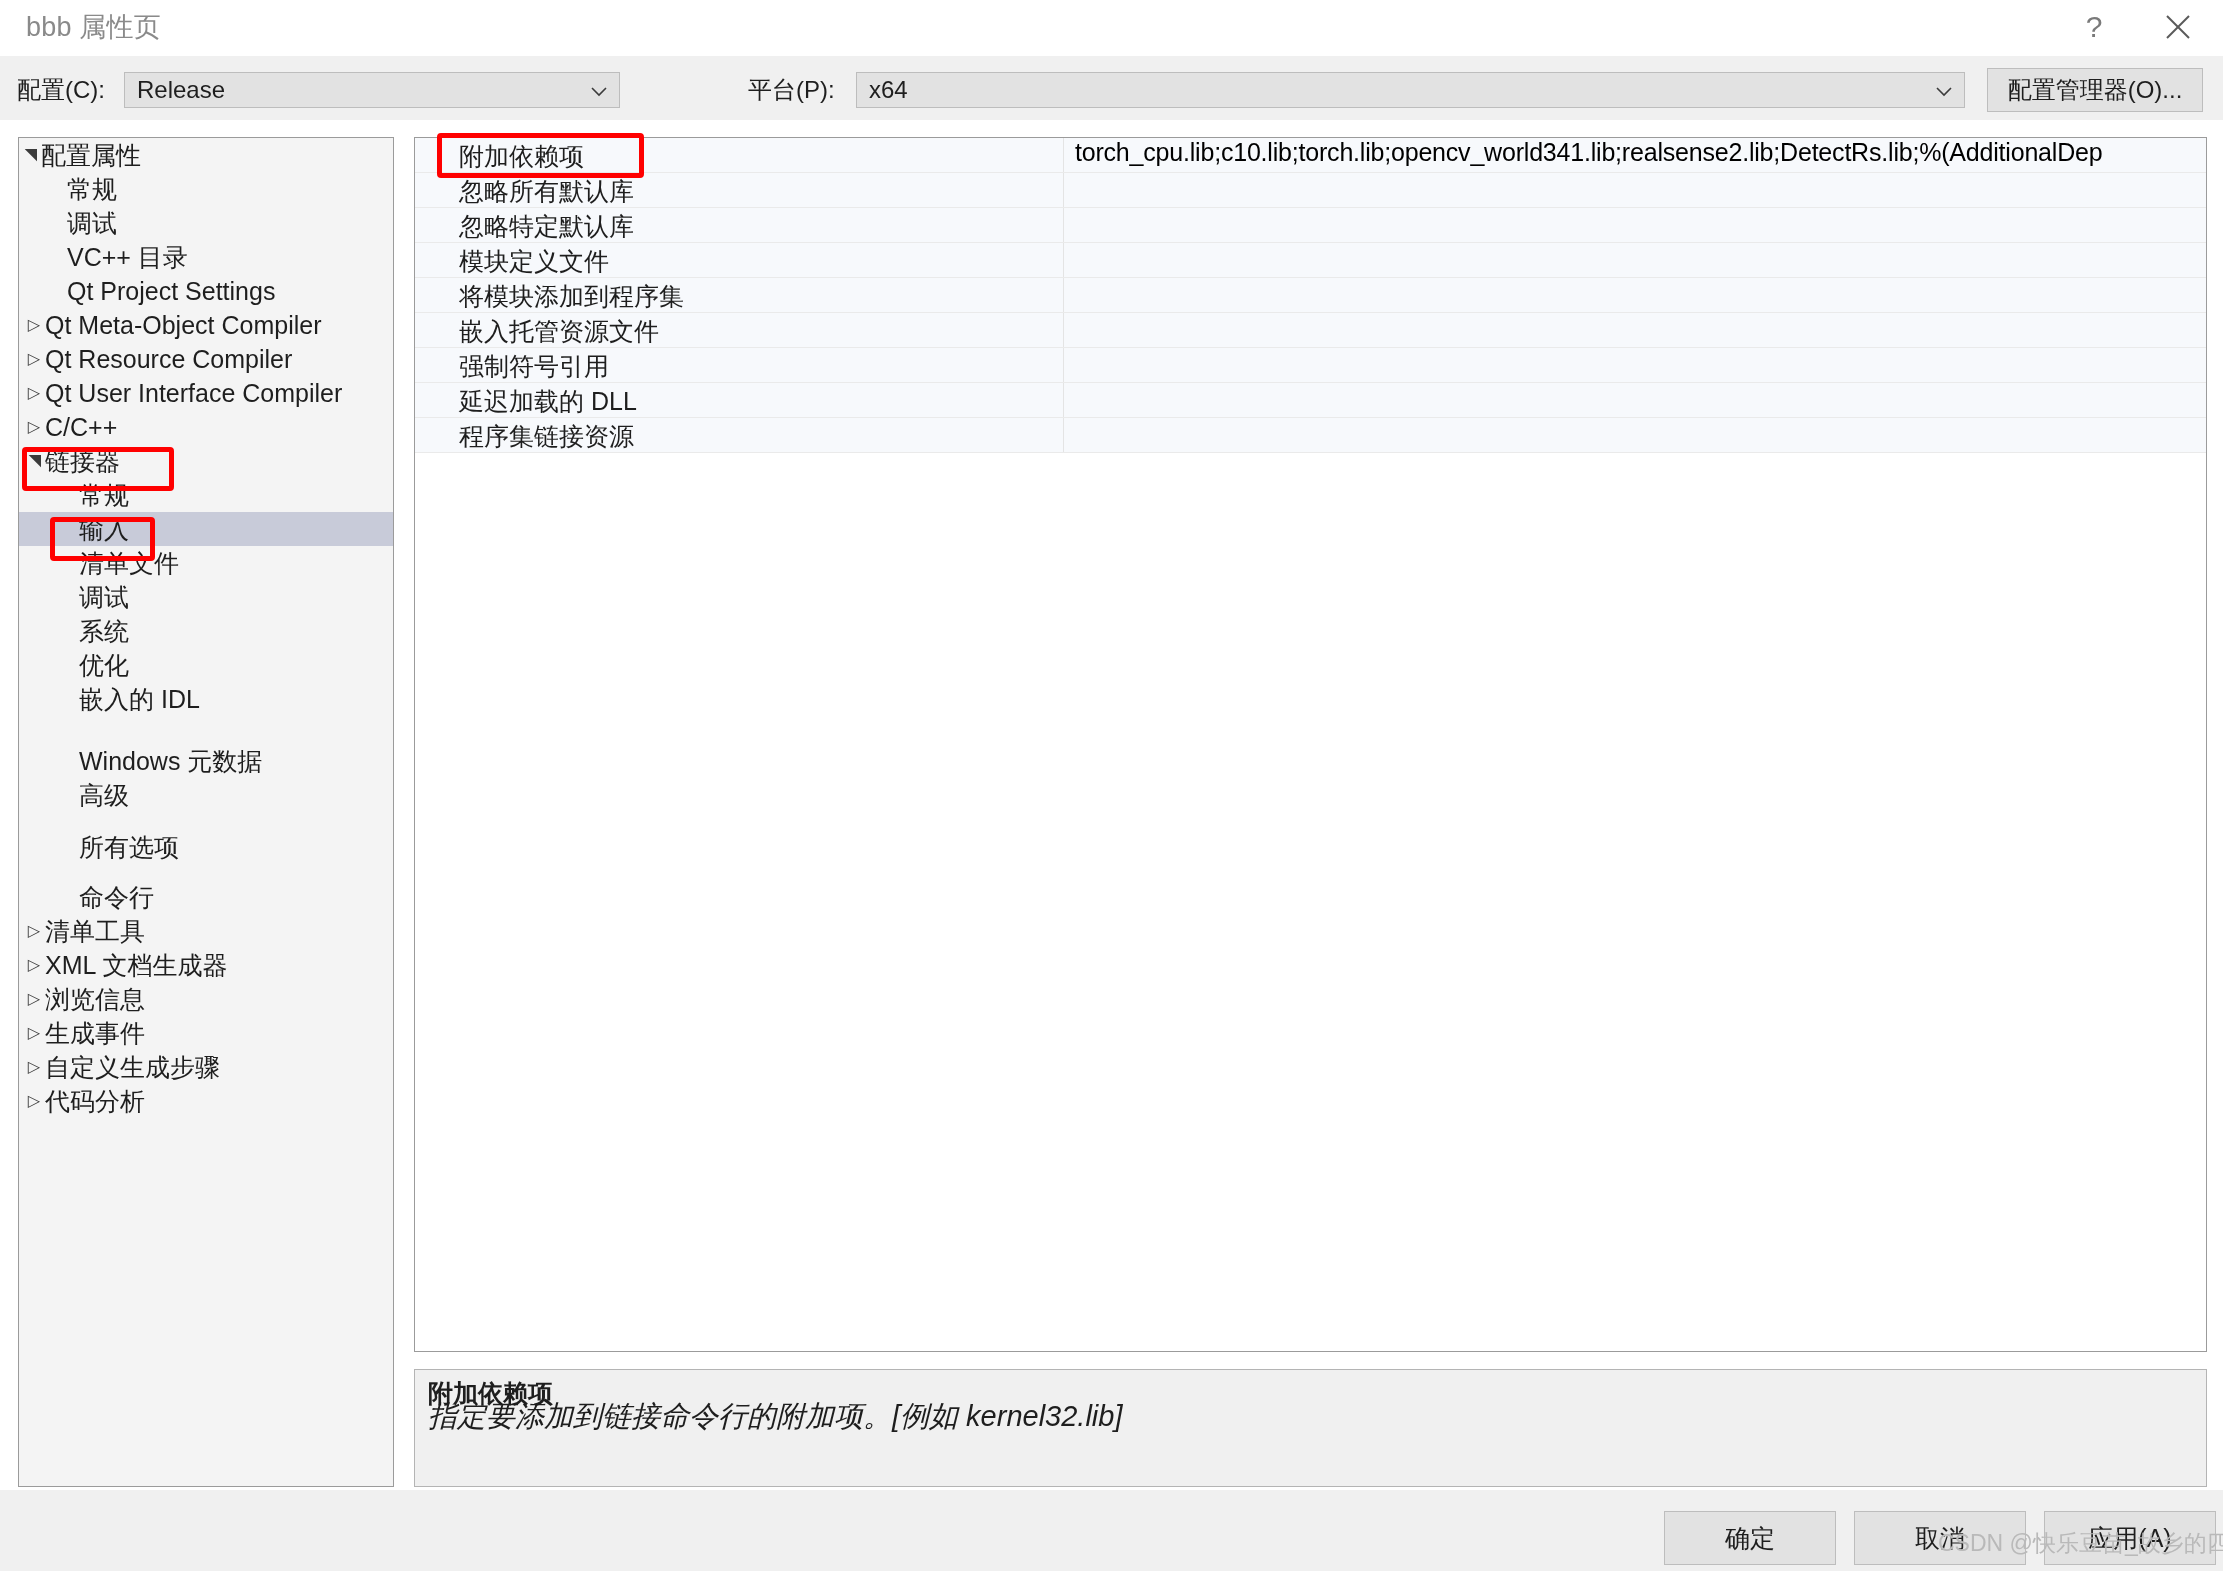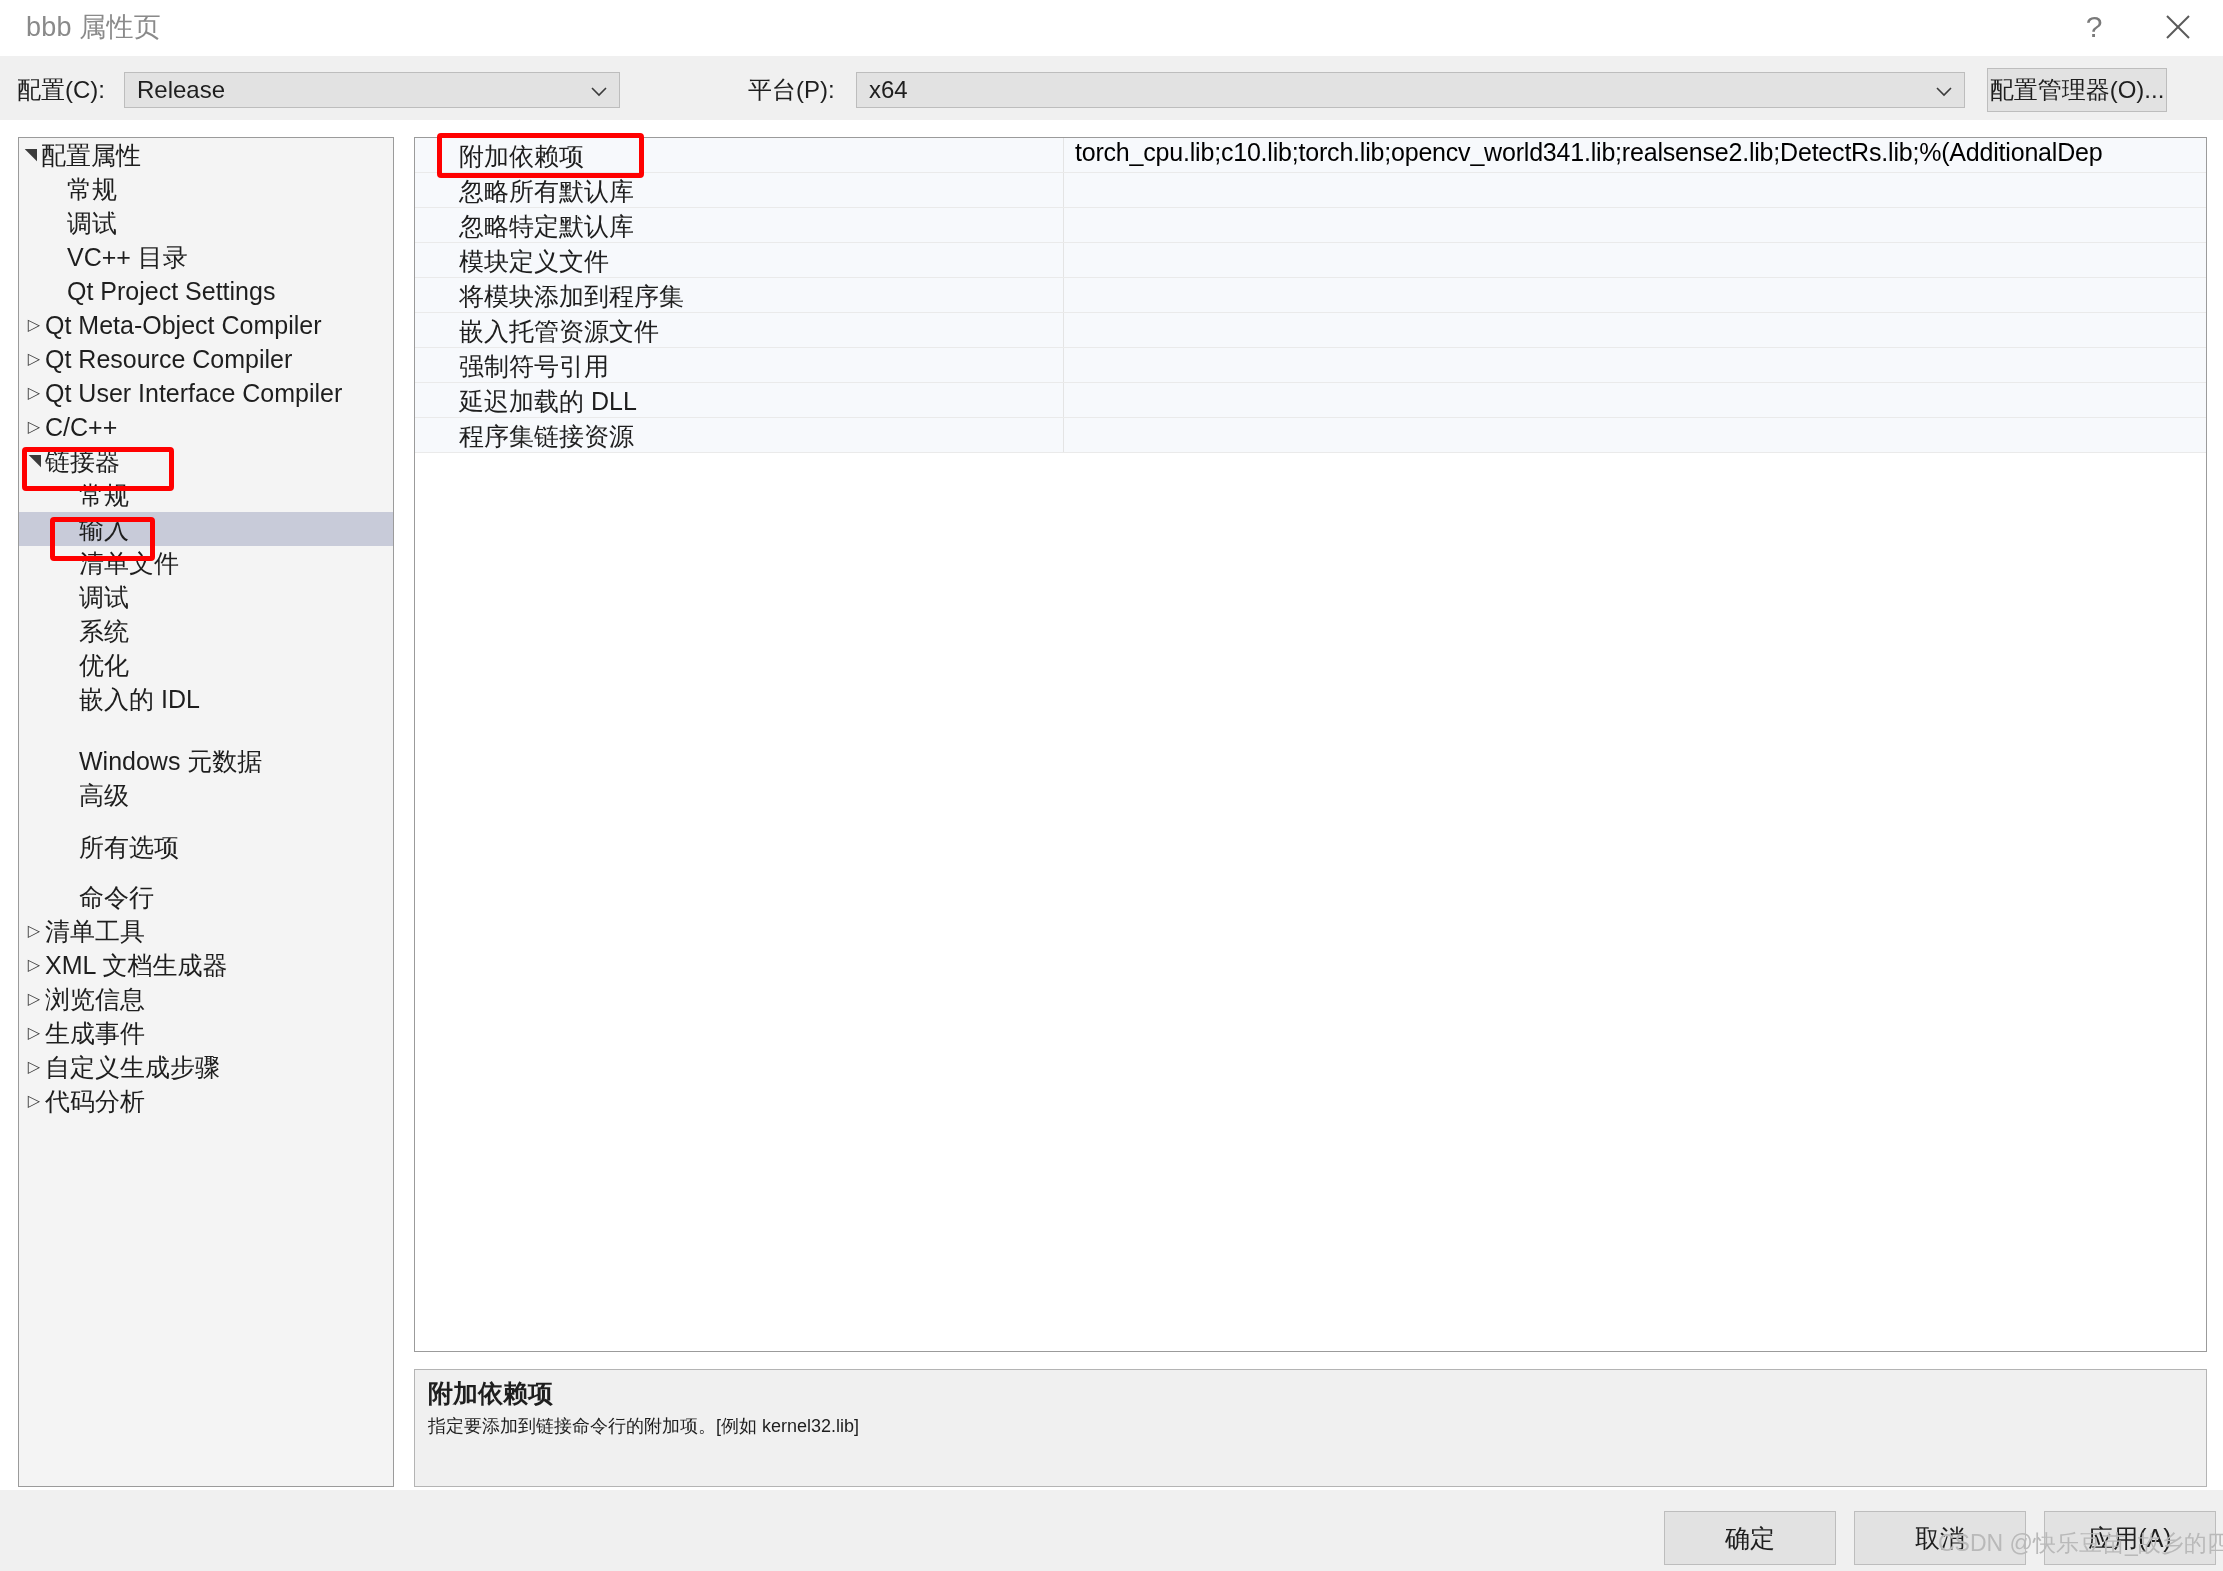--- a/index.html
+++ b/index.html
@@ -85,21 +85,21 @@
     position: absolute;
     right: 10px; top: 8px;
     width: 20px; height: 20px;
   }
   #config-combo { left: 124px; width: 496px; }
   #platform-combo { left: 856px; width: 1109px; }
 
   #config-manager-btn {
     position: absolute;
     left: 1987px; top: 12px;
-    width: 180px; height: 44px;
+    width: 216px; height: 44px;
     background: #e2e2e2;
     border: 1px solid #bdbdbd;
     box-sizing: border-box;
     display: flex;
     align-items: center;
     justify-content: center;
     font-size: 24px;
     color: #1e1e1e;
     cursor: default;
     white-space: nowrap;
@@ -192,24 +192,25 @@
   #desc-title {
     position: absolute;
     left: 13px; top: 7px;
     font-size: 25px;
     font-weight: bold;
     color: #1e1e1e;
     white-space: nowrap;
   }
   #desc-body {
     position: absolute;
-    left: 13px; top: 44px;
-    font-size: 18px;
-    color: #1e1e1e;
-    white-space: nowrap;
+    left: 13px; top: 27px;
+    font-size: 29px;
+    color: #1e1e1e;
+    white-space: nowrap;
+    font-style: italic;
   }
 
   
   #footer {
     position: absolute;
     left: 0; top: 1490px;
     width: 2223px; height: 81px;
     background: #f0f0f0;
   }
   .footer-btn {

